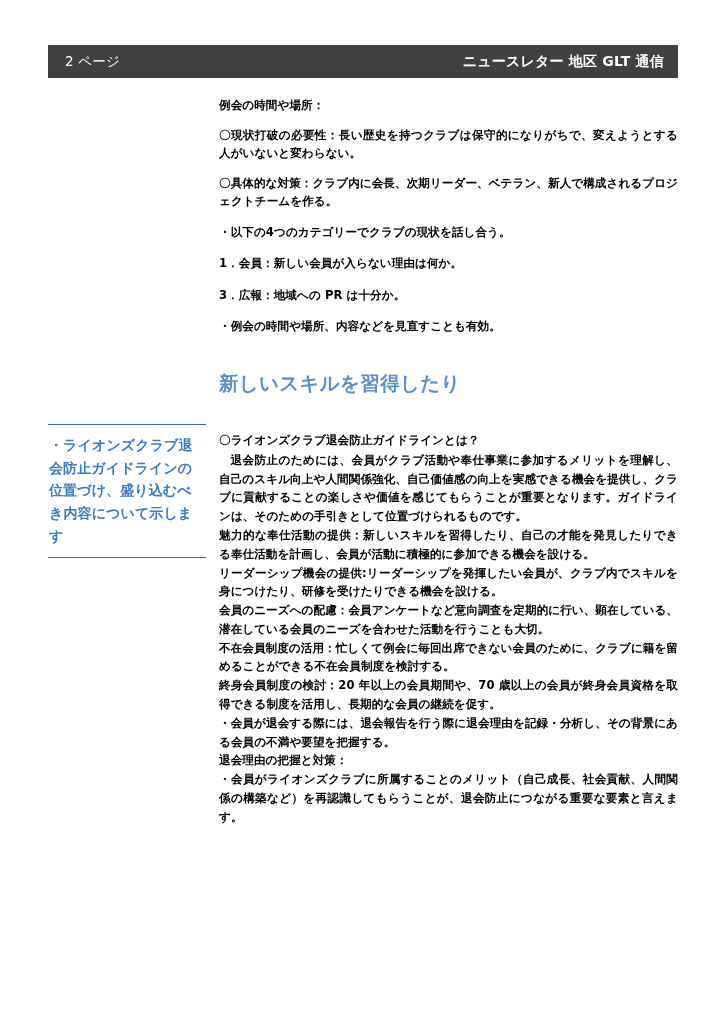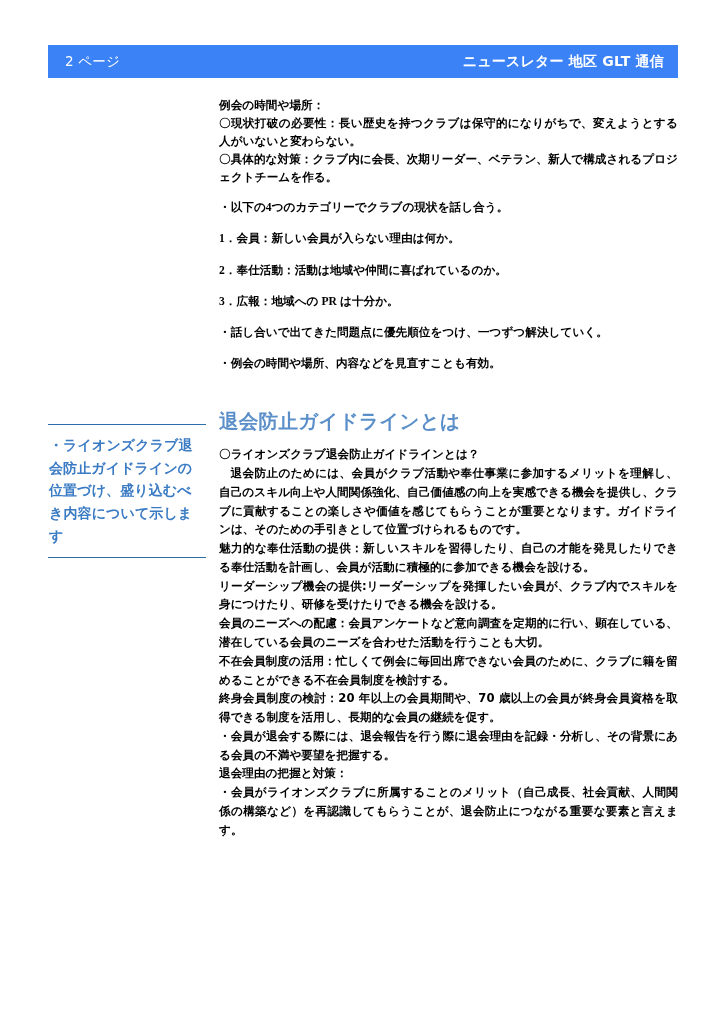--- a/index.html
+++ b/index.html
@@ -24,21 +24,21 @@
     background: #ffffff;
   }
 
   
   .header-bar {
     position: absolute;
     left: 48px;
     top: 45px;
     width: 630px;
     height: 33px;
-    background: #3b82f6;
+    background: #404040;
     display: flex;
     align-items: center;
     justify-content: space-between;
     box-sizing: border-box;
     padding: 0 14px 0 17px;
   }
   .header-page-label {
     color: #ffffff;
     font-size: 13.5px;
     font-weight: 400;
@@ -84,22 +84,22 @@
 
   .blk {
     font-size: 11.6px;
     font-weight: 700;
     line-height: 1.56;
     letter-spacing: 0.05px;
     color: #000000;
     text-align: justify;
     text-justify: inter-character;
   }
-  .sp-md { }
-  .sp-list { margin-top: 13px; font-family: Liberation Serif, serif; }
+  .sp-md { margin-top: 12px; }
+  .sp-list { margin-top: 13px; }
 
   .section-heading {
     color: #5B8FC9;
     font-size: 19.5px;
     font-weight: 700;
     letter-spacing: 0.3px;
     line-height: 1.3;
     margin-top: 36px;
     margin-bottom: 0;
   }
@@ -109,21 +109,21 @@
     font-weight: 700;
     line-height: 1.62;
     letter-spacing: 0.05px;
     text-align: justify;
     text-justify: inter-character;
   }
 
   .indent-first { text-indent: 1em; }
 
   .gap-20 { margin-top: 21px; }
-  .gap-28 { margin-top: 11px; }
+  .gap-28 { margin-top: 36px; font-family: Liberation Mono, monospace; }
 </style>
 </head>
 <body>
 
 <div class="page">
 
   <div class="header-bar">
     <span class="header-page-label">2 ページ</span>
     <span class="header-title">ニュースレター 地区 GLT 通信</span>
   </div>
@@ -139,29 +139,27 @@
     <div class="blk">例会の時間や場所：</div>
 
     <div class="blk sp-md">〇現状打破の必要性：長い歴史を持つクラブは保守的になりがちで、変えようとする人がいないと変わらない。</div>
 
     <div class="blk sp-md">〇具体的な対策：クラブ内に会長、次期リーダー、ベテラン、新人で構成されるプロジェクトチームを作る。</div>
 
     <div class="blk sp-list">・以下の4つのカテゴリーでクラブの現状を話し合う。</div>
 
     <div class="blk sp-list">1．会員：新しい会員が入らない理由は何か。</div>
 
-    <div class="blk sp-list">2．奉仕活動：活動は地域や仲間に喜ばれているのか。</div>
 
     <div class="blk sp-list">3．広報：地域への PR は十分か。</div>
 
-    <div class="blk sp-list">・話し合いで出てきた問題点に優先順位をつけ、一つずつ解決していく。</div>
 
     <div class="blk sp-list">・例会の時間や場所、内容などを見直すことも有効。</div>
 
-    <div class="section-heading">退会防止ガイドラインとは</div>
+    <div class="section-heading">新しいスキルを習得したり</div>
 
     <div class="para gap-28">〇ライオンズクラブ退会防止ガイドラインとは？</div>
 
 
     <div class="para indent-first">退会防止のためには、会員がクラブ活動や奉仕事業に参加するメリットを理解し、自己のスキル向上や人間関係強化、自己価値感の向上を実感できる機会を提供し、クラブに貢献することの楽しさや価値を感じてもらうことが重要となります。ガイドラインは、そのための手引きとして位置づけられるものです。</div>
 
 
     <div class="para">魅力的な奉仕活動の提供：新しいスキルを習得したり、自己の才能を発見したりできる奉仕活動を計画し、会員が活動に積極的に参加できる機会を設ける。</div>
 
 

